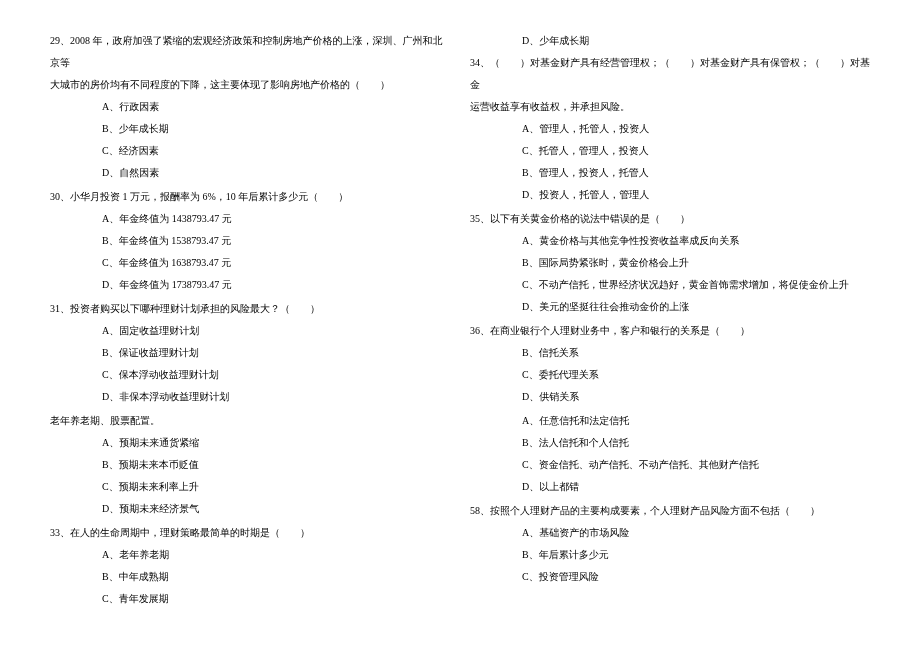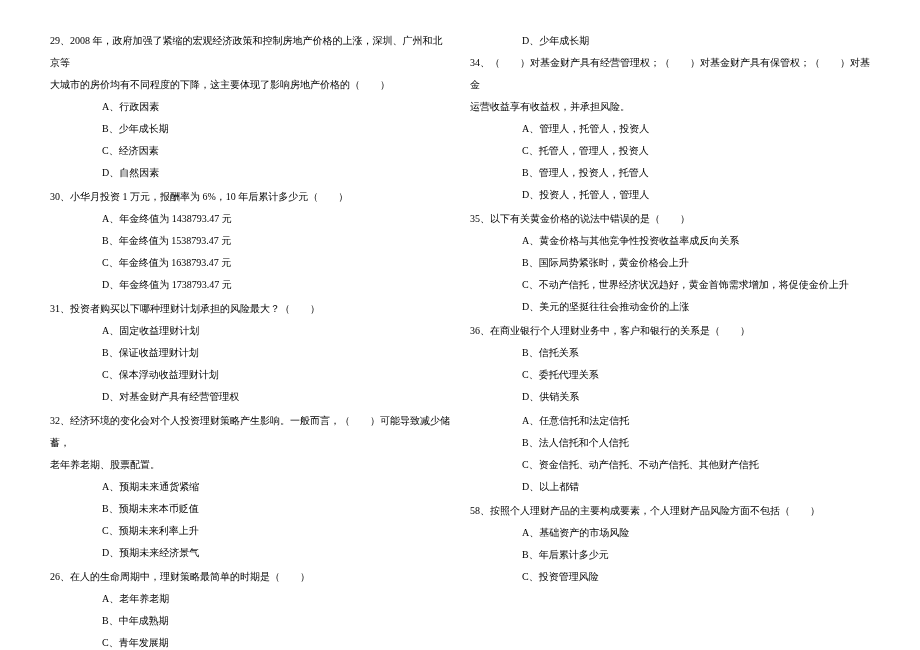--- a/index.html
+++ b/index.html
@@ -49,34 +49,33 @@
       <div class="opt">B、年金终值为 1538793.47 元</div>
       <div class="opt">C、年金终值为 1638793.47 元</div>
       <div class="opt">D、年金终值为 1738793.47 元</div>
     </div>
 
     <div class="q">
       <div class="q-text">31、投资者购买以下哪种理财计划承担的风险最大？（　　）</div>
       <div class="opt">A、固定收益理财计划</div>
       <div class="opt">B、保证收益理财计划</div>
       <div class="opt">C、保本浮动收益理财计划</div>
-      <div class="opt">D、对基金财产具有经营管理权</div>
+      <div class="opt">D、非保本浮动收益理财计划</div>
     </div>
 
     <div class="q">
-      <div class="q-text">32、经济环境的变化会对个人投资理财策略产生影响。一般而言，（　　）可能导致减少储蓄，</div>
       <div class="q-text continuation">老年养老期、股票配置。</div>
       <div class="opt">A、预期未来通货紧缩</div>
       <div class="opt">B、预期未来本币贬值</div>
       <div class="opt">C、预期未来利率上升</div>
       <div class="opt">D、预期未来经济景气</div>
     </div>
 
     <div class="q">
-      <div class="q-text">26、在人的生命周期中，理财策略最简单的时期是（　　）</div>
+      <div class="q-text">33、在人的生命周期中，理财策略最简单的时期是（　　）</div>
       <div class="opt">A、老年养老期</div>
       <div class="opt">B、中年成熟期</div>
       <div class="opt">C、青年发展期</div>
     </div>
   </div>
 
   <div class="col">
     <div class="opt-right">D、少年成长期</div>
 
     <div class="q">

